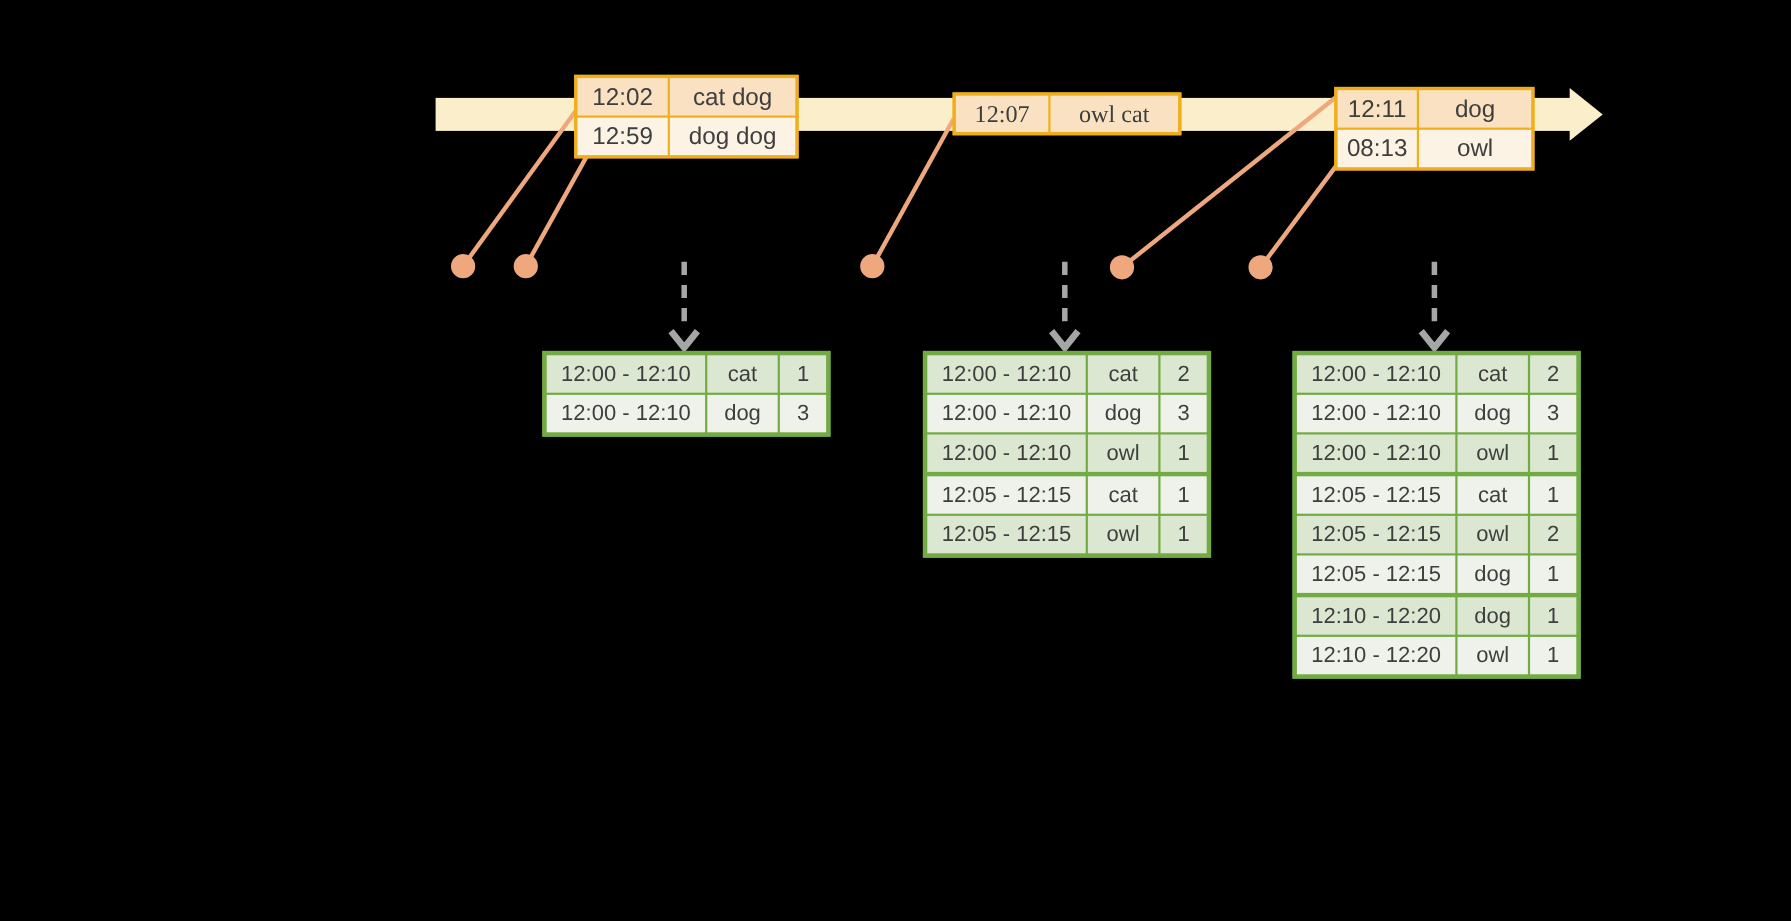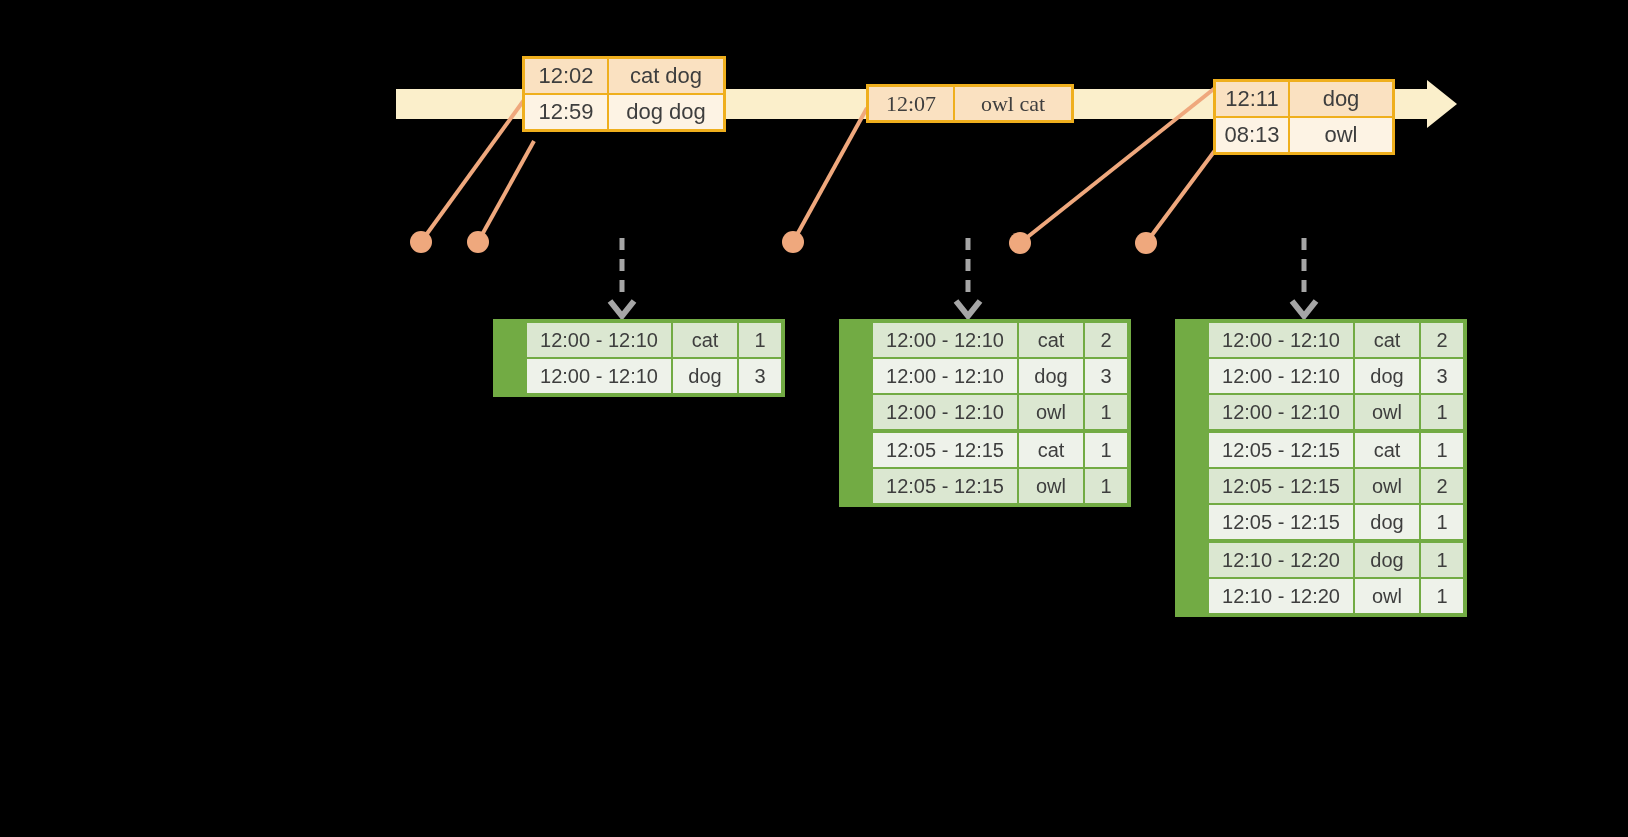--- a/index.html
+++ b/index.html
@@ -21,35 +21,35 @@
   
   .overlay{position:absolute;left:0;top:0;pointer-events:none;}
   .conn{stroke:var(--c-connector_salmon);stroke-width:4;}
   .dot{fill:var(--c-connector_salmon);}
   .dash-shaft{stroke:var(--c-arrow_gray);stroke-width:5;stroke-dasharray:12 9;}
   .dash-head{stroke:var(--c-arrow_gray);stroke-width:6;fill:none;}
 
   
   .etable{position:absolute;display:grid;gap:2px;background:var(--c-event_border);
     border:3px solid var(--c-event_border);}
-  .et0{left:522px;top:56px;grid-template-columns:82px 114px;grid-auto-rows:34px;}
+  .et0{left:522px;top:68px;grid-template-columns:82px 114px;grid-auto-rows:34px;}
   .et1{left:866px;top:84px;grid-template-columns:84px 116px;grid-auto-rows:33px;font-family:Liberation Serif, serif;}
   .et2{left:1213px;top:79px;grid-template-columns:72px 102px;grid-auto-rows:34px;}
   .ecell{display:flex;align-items:center;justify-content:center;
     font-size:22px;color:var(--c-text);}
   .peach{background:var(--c-event_row_peach);}
   .cream{background:var(--c-event_row_cream);}
 
   
   .gtable{position:absolute;display:flex;flex-direction:column;gap:2px;
     background:var(--c-result_border);border:4px solid var(--c-result_border);}
   .gt0{left:493px;top:319px;}
   .gt1{left:839px;top:319px;}
   .gt2{left:1175px;top:319px;}
-  .grow{display:flex;gap:2px;margin-left:30px;}
+  .grow{display:flex;gap:2px;}
   .grow.gsep{margin-top:2px;}
   .gc{display:flex;align-items:center;justify-content:center;height:34px;
     font-size:20px;color:var(--c-text);}
   .gc.win{width:144px;}
   .gc.word{width:64px;}
   .gc.cnt{width:42px;}
   .grow:nth-child(odd) .gc{background:var(--c-result_row_green);}
   .grow:nth-child(even) .gc{background:var(--c-result_row_pale);}
 </style>
 </head>

